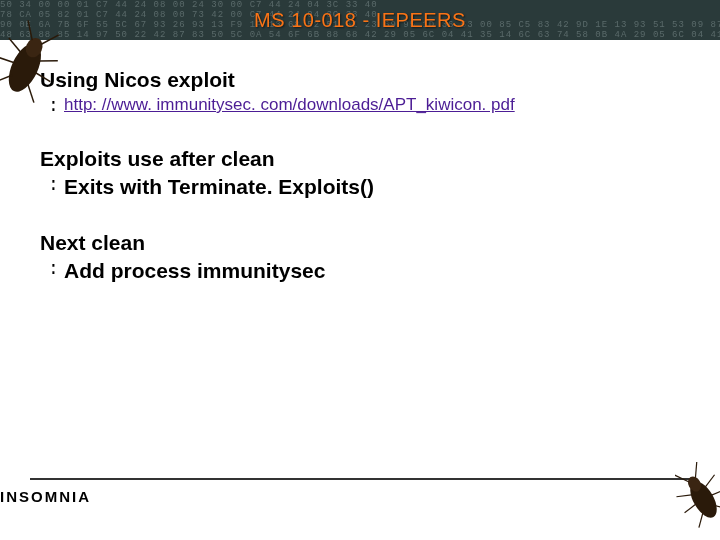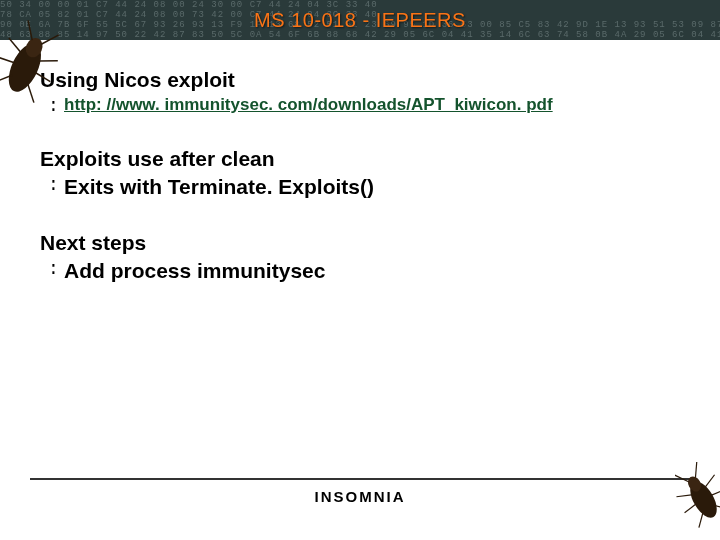--- a/index.html
+++ b/index.html
@@ -78,30 +78,29 @@
     position: absolute;
     left: 8px;
     font-weight: normal;
     font-family: 'Courier New', monospace;
     font-size: 18px;
   }
   .sub.link {
     font-size: 17px;
   }
   .sub.link a {
-    color: #14532d;
+    color: #4c1d95;
     text-decoration: underline;
-    font-weight: bold;
+    font-weight: normal;
   }
   .footer {
     position: absolute;
     left: 0;
     right: 0;
     bottom: 35px;
-    text-align: center;
   }
   .footer-line {
     height: 2px;
     background: #333;
     margin: 0 30px 8px 30px;
   }
   .footer-brand {
     font-size: 15px;
     font-weight: 900;
     letter-spacing: 2px;
@@ -138,21 +137,21 @@
 
 <div class="section">
       <div class="section-head">Using Nicos exploit</div>
       <div class="sub link"><a href="#">http: //www. immunitysec. com/downloads/APT_kiwicon. pdf</a></div>
     </div>
     <div class="section">
       <div class="section-head">Exploits use after clean</div>
       <div class="sub">Exits with Terminate. Exploits()</div>
     </div>
     <div class="section">
-      <div class="section-head">Next steps</div>
+      <div class="section-head">Next clean</div>
       <div class="sub">Add process immunitysec</div>
     </div>
   </div>
 
 <div class="footer">
   <div class="footer-line"></div>
   <div class="footer-brand">INSOMNIA</div>
 </div>
 
 <svg class="bug-br" width="55" height="70" viewBox="0 0 55 70">

